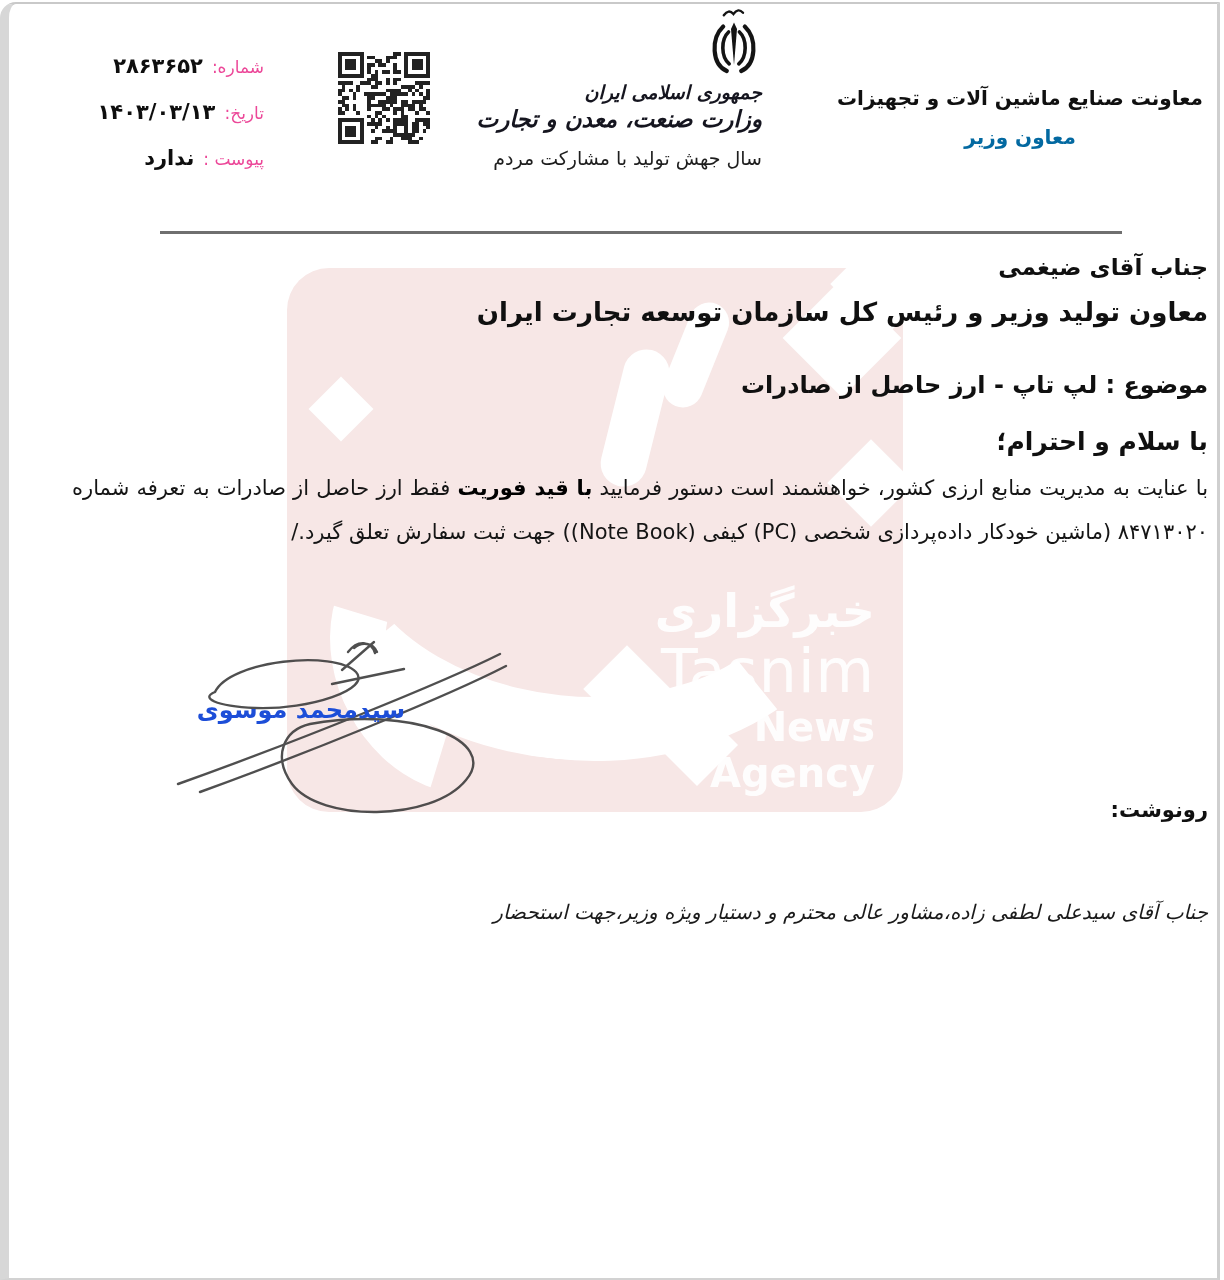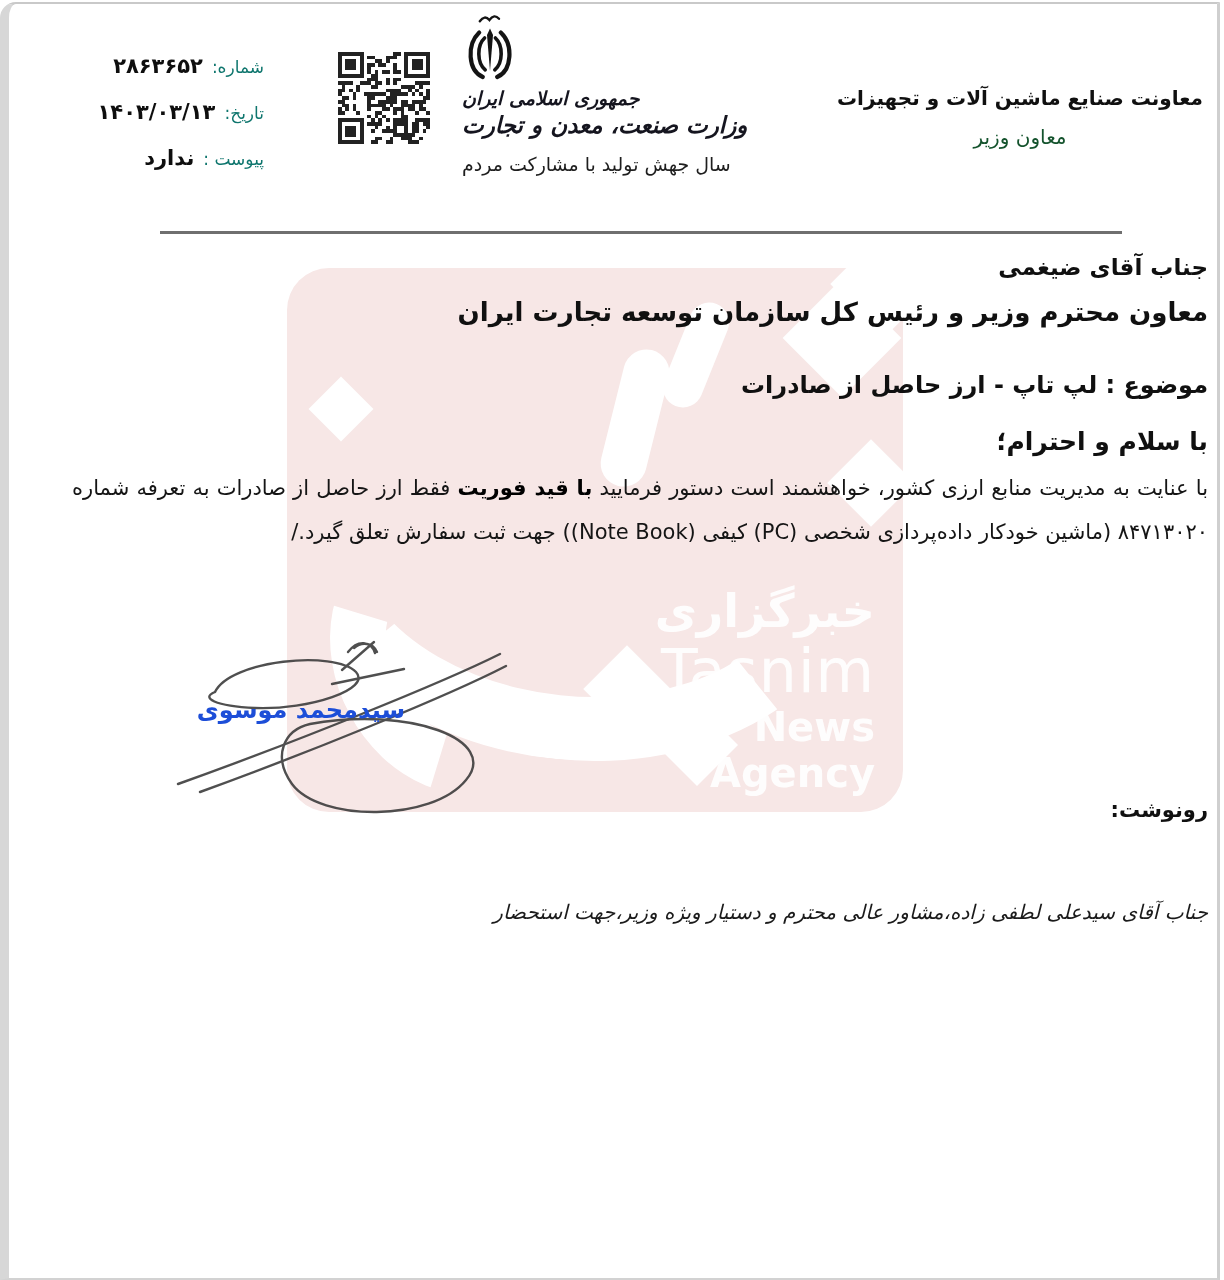--- a/index.html
+++ b/index.html
@@ -7,33 +7,33 @@
         font-family:"DejaVu Sans",sans-serif;color:#1c1c1c;}
   .frame{position:absolute;left:0;top:2px;right:4px;bottom:0;
          border-left:9px solid #d7d7d7;border-top:2px solid #c9c9c9;
          border-right:3px solid #cfcfcf;border-bottom:2px solid #d2d2d2;
          border-top-left-radius:16px;pointer-events:none;z-index:5;}
   .abs{position:absolute;}
 
   
   .meta{left:86px;top:54px;width:178px;z-index:2;}
   .meta-row{display:flex;direction:rtl;align-items:baseline;height:46px;}
-  .meta-label{font-size:17px;color:#0f766e;white-space:nowrap;}
+  .meta-label{font-size:17px;color:#ec4899;white-space:nowrap;}
   .meta-value{font-weight:bold;font-size:21px;color:#0e0e0e;margin-left:0;margin-right:9px;white-space:nowrap;}
 
   .qr-box{left:338px;top:52px;width:92px;height:92px;z-index:2;}
 
-  .center-head{left:462px;top:14px;width:300px;text-align:left;z-index:2;direction:rtl;}
+  .center-head{left:462px;top:8px;width:300px;text-align:right;z-index:2;direction:rtl;}
   .cal1{font-size:19px;font-weight:bold;font-style:italic;color:#15151f;margin-top:3px;}
   .cal2{font-size:23px;font-weight:bold;font-style:italic;color:#15151f;margin-top:3px;}
   .slogan{font-size:19px;color:#1e1e1e;margin-top:15px;}
 
   .dept{left:830px;top:86px;width:380px;text-align:center;direction:rtl;z-index:2;}
   .dept-l1{font-size:20px;font-weight:bold;color:#101010;}
-  .dept-l2{font-size:20px;font-weight:normal;color:#14532d;margin-top:15px;}
+  .dept-l2{font-size:20px;font-weight:bold;color:#0369a1;margin-top:15px;}
 
   .divider{left:160px;top:231px;width:962px;height:3px;background:#6f6f6f;z-index:2;}
 
   .line{position:absolute;right:16px;direction:rtl;text-align:left;z-index:2;white-space:nowrap;color:#101010;}
   .recipient-name{top:254px;font-size:23px;font-weight:bold;}
   .recipient-title{top:297px;font-size:26px;font-weight:bold;}
   .subject{top:371px;font-size:24px;font-weight:bold;}
   .salutation{top:427px;font-size:25px;font-weight:bold;}
 
   .body-par{left:72px;right:16px;top:466px;direction:rtl;text-align:justify;
@@ -333,21 +333,21 @@
   </div>
 
   <div class="abs dept">
     <div class="dept-l1">معاونت صنایع ماشین آلات و تجهیزات</div>
     <div class="dept-l2">معاون وزیر</div>
   </div>
 
   <div class="abs divider"></div>
 
   <div class="line recipient-name">جناب آقای ضیغمی</div>
-  <div class="line recipient-title">معاون محترم وزیر و رئیس کل سازمان توسعه تجارت ایران</div>
+  <div class="line recipient-title">معاون تولید وزیر و رئیس کل سازمان توسعه تجارت ایران</div>
   <div class="line subject">موضوع : لپ تاپ - ارز حاصل از صادرات</div>
   <div class="line salutation">با سلام و احترام؛</div>
 
   <div class="abs body-par"><span>با عنایت به مدیریت منابع ارزی کشور، خواهشمند است دستور فرمایید </span><b>با قید فوریت</b><span> فقط ارز حاصل از صادرات به تعرفه شماره ۸۴۷۱۳۰۲۰ (ماشین خودکار داده‌پردازی شخصی (PC) کیفی (Note Book)) جهت ثبت سفارش تعلق گیرد./</span></div>
 
   <svg class="abs sig-svg" viewBox="0 0 370 185">
     <g stroke="#3d3d3d" stroke-width="2.4" fill="none" stroke-linecap="round" opacity="0.9">
       <path d="M55 60 C70 28 175 18 196 40 C212 57 150 78 95 76 C55 74 40 66 55 60"></path>
       <path d="M340 22 C280 52 130 112 18 152"></path>
       <path d="M346 34 C288 64 150 120 40 160"></path>

